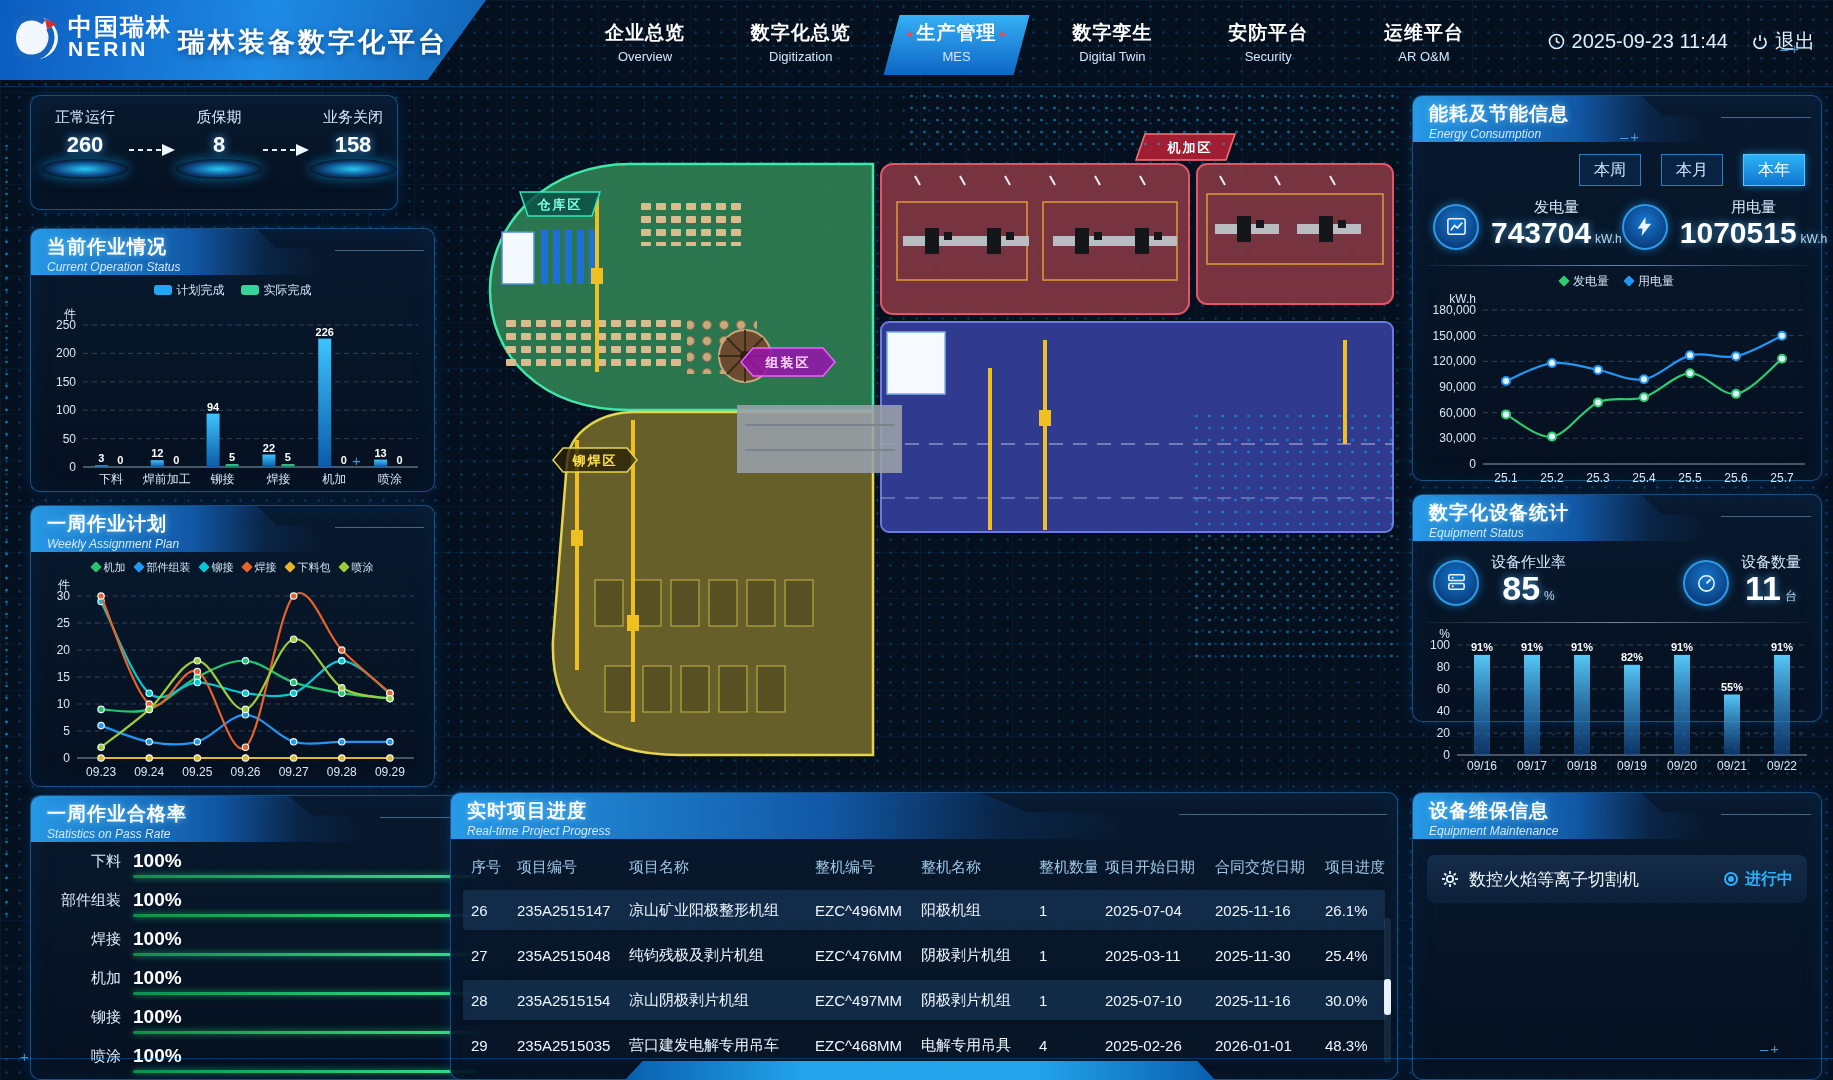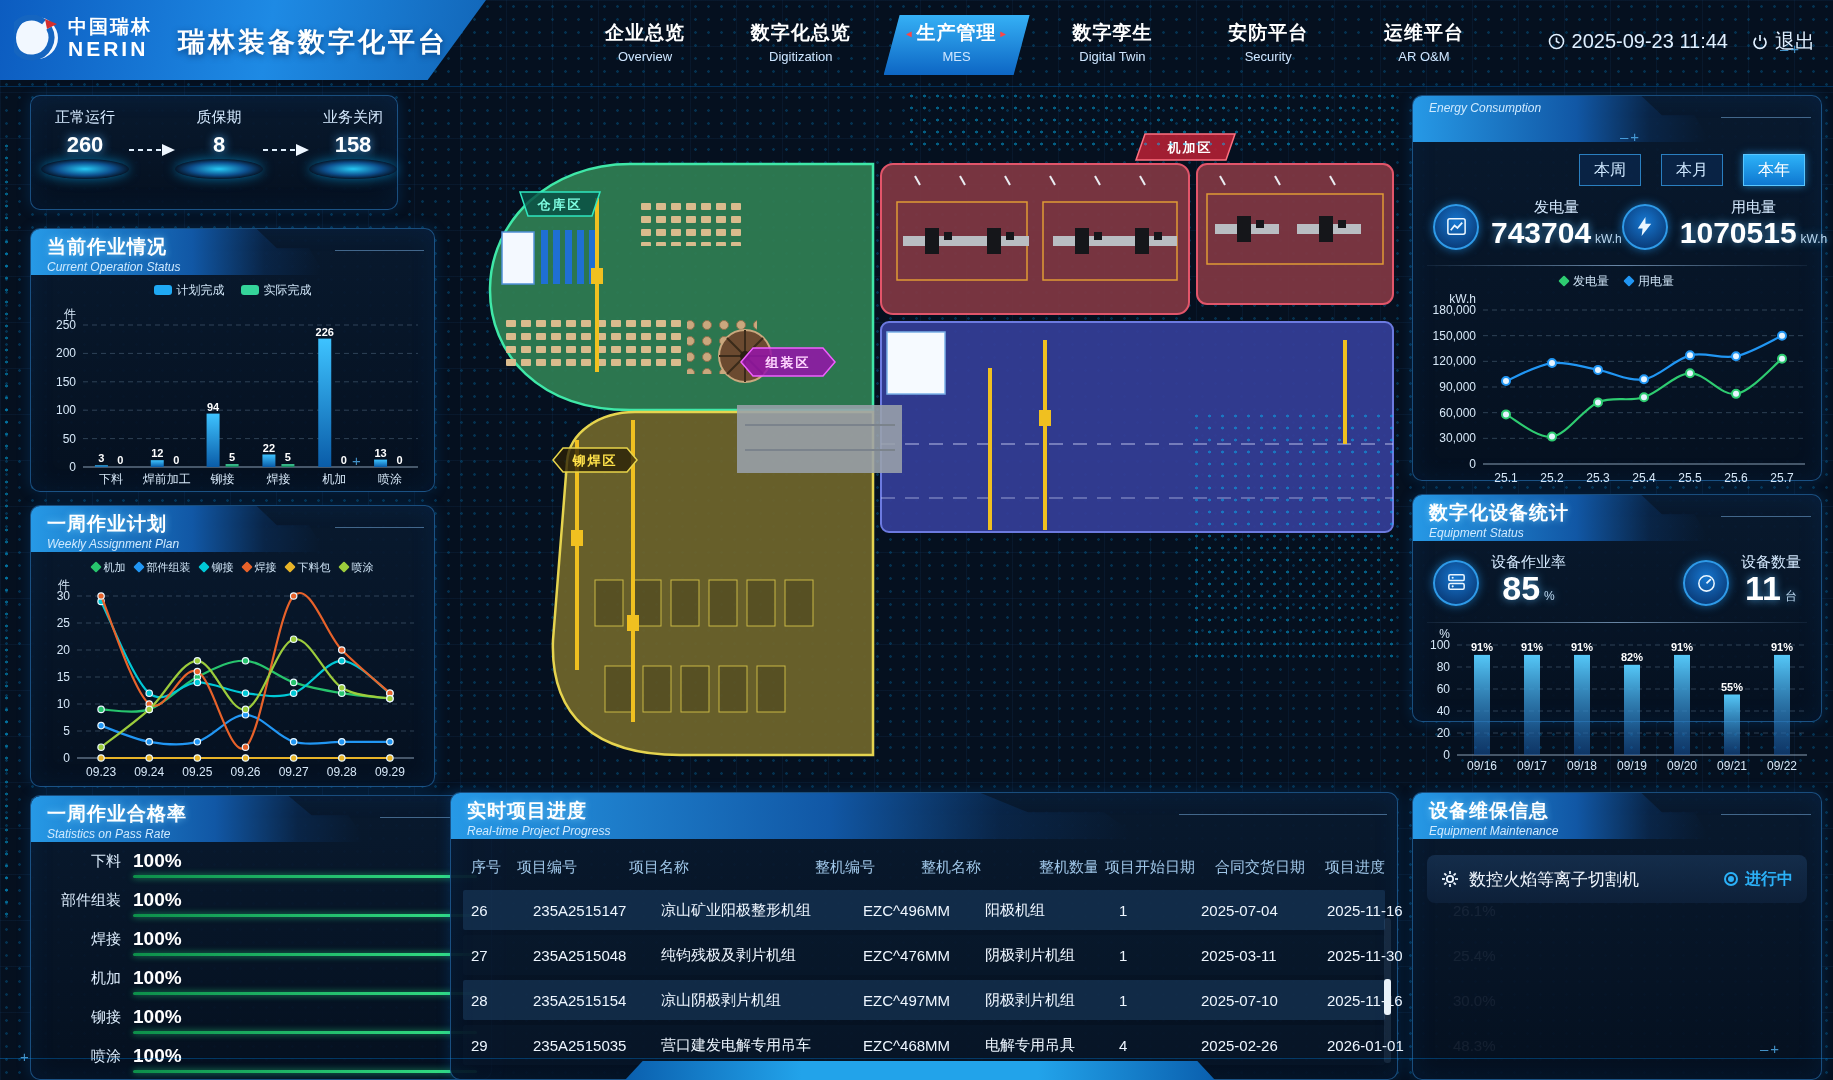--- a/index.html
+++ b/index.html
@@ -17,21 +17,21 @@
   .dots-patch{position:absolute;pointer-events:none;
     background-image:radial-gradient(rgba(0,190,255,.45) 1.3px,transparent 1.9px);
     background-size:13px 12px;}
   
   #header{position:absolute;left:0;top:0;width:1833px;height:86px;border-bottom:1px solid rgba(0,140,255,.25);}
   .hd-band{position:absolute;left:0;top:0;width:486px;height:80px;
     background:linear-gradient(100deg,#0c5cc0 0%,#1e8ae4 55%,#1266b8 100%);
     clip-path:polygon(0 0,100% 0,88% 100%,0 100%);box-shadow:0 0 20px rgba(30,140,240,.45);}
   .hd-logo{position:absolute;left:14px;top:15px;display:flex;align-items:center;gap:8px;}
   .hd-logo-txt{display:flex;flex-direction:column;line-height:22px;}
-  .hd-logo-cn{font-size:19px;font-weight:bold;color:#fff;letter-spacing:2px;font-family:Liberation Serif, serif;}
+  .hd-logo-cn{font-size:24px;font-weight:bold;color:#fff;letter-spacing:2px;font-family:Liberation Serif, serif;}
   .hd-logo-en{font-size:21px;font-weight:bold;color:#fff;letter-spacing:3px;}
   .hd-title{position:absolute;left:178px;top:24px;font-size:27px;font-weight:bold;color:#fff;
     letter-spacing:3px;text-shadow:0 2px 6px rgba(0,40,90,.65);}
   #nav{position:absolute;left:572px;top:15px;width:925px;display:flex;justify-content:space-between;}
   .tab{width:146px;height:60px;text-align:center;cursor:pointer;padding-top:5px;box-sizing:border-box;}
   .tab-cn{font-size:19px;font-weight:bold;color:#fff;letter-spacing:1px;}
   .tab-en{font-size:13px;color:#cfe6ff;margin-top:3px;}
   .tab.active{background:linear-gradient(180deg,#35b0f5 0%,#0d66c4 100%);
     clip-path:polygon(16px 0,100% 0,calc(100% - 16px) 100%,0 100%);
     box-shadow:0 0 14px rgba(40,170,255,.6);}
@@ -77,21 +77,21 @@
   .pr-val{font-size:19px;font-weight:bold;color:#fff;line-height:20px;}
   .pr-bar{height:3px;background:rgba(30,80,60,.35);margin-top:4px;border-radius:2px;}
   .pr-bar i{display:block;height:100%;background:linear-gradient(90deg,#0d8f4a,#35e388);box-shadow:0 0 6px rgba(40,220,130,.7);border-radius:2px;}
   
   #map{position:absolute;left:445px;top:110px;width:950px;height:676px;}
   .zl{font-size:13px;font-weight:bold;letter-spacing:2px;text-anchor:middle;font-family:"Liberation Sans",sans-serif;}
   
   #tbl-body{padding:4px 12px 0;}
   .t-head{display:grid;align-items:center;height:36px;color:#9fc6e8;font-size:15px;margin-top:6px;}
   .t-row{display:grid;align-items:center;height:40px;margin:5px 0;color:#eef6ff;font-size:15px;
-    background:rgba(10,28,50,.38);border-radius:2px;cursor:pointer;gap:16px;}
+    background:rgba(10,28,50,.38);border-radius:2px;cursor:pointer;}
   .t-row:nth-child(odd){background:rgba(25,58,94,.6);}
   .t-cell{padding-left:8px;white-space:nowrap;overflow:hidden;}
   .tbl-scroll{position:absolute;right:6px;top:125px;width:7px;height:145px;background:rgba(120,160,200,.15);border-radius:3px;}
   .tbl-scroll i{position:absolute;top:42%;left:0;width:100%;height:36px;background:#e8f2fa;border-radius:3px;}
   
   .e-tabs{display:flex;justify-content:flex-end;gap:20px;padding:12px 16px 0;}
   .e-tab{min-width:62px;height:32px;display:flex;align-items:center;justify-content:center;font-size:16px;
     color:#cfe8ff;background:rgba(10,40,80,.7);border:1px solid #2a7fc0;cursor:pointer;box-sizing:border-box;}
   .e-tab.active{background:linear-gradient(180deg,#2db2f8,#0e77d0);color:#fff;border-color:#59c6ff;box-shadow:0 0 8px rgba(40,170,255,.6);}
   .e-stats{display:flex;justify-content:space-between;padding:12px 20px 4px;}
@@ -622,20 +622,21 @@
         </div>
       </div>
   </div>
   <div class="tbl-scroll">
       <i></i>
     </div>
 </section>
 
 <section class="panel" style="left:1412px;top:95px;width:410px;height:386px;">
   <div class="panel-head">
+    <div class="pt-cn">能耗及节能信息</div>
     <div class="pt-en">Energy Consumption</div>
   </div>
   <div class="e-tabs" id="energy-tabs">
       <div class="e-tab ">本周</div>
       <div class="e-tab ">本月</div>
       <div class="e-tab active">本年</div>
     </div>
   <div class="e-stats" id="energy-stats">
       <div class="e-stat">
     <div class="ic">

